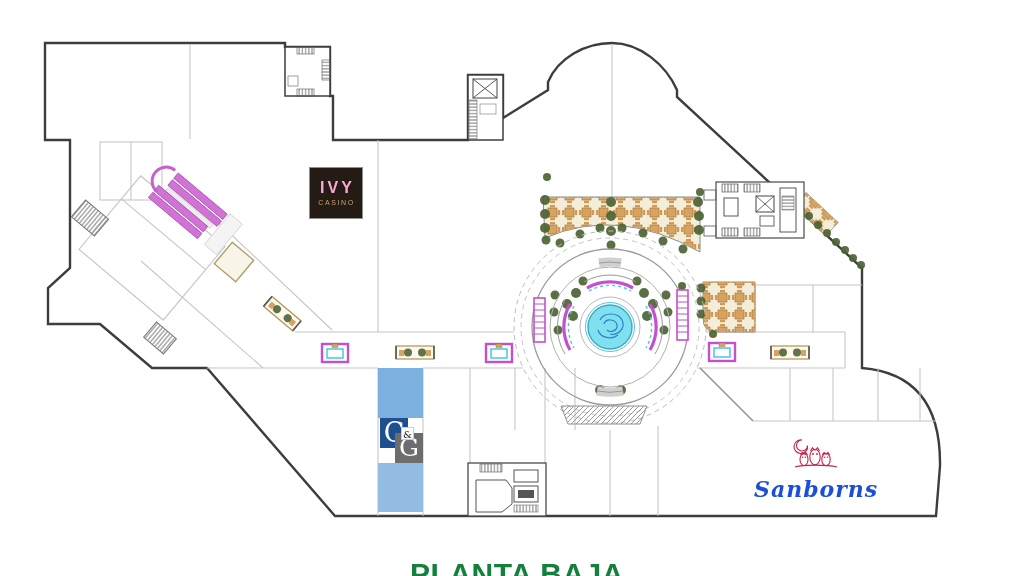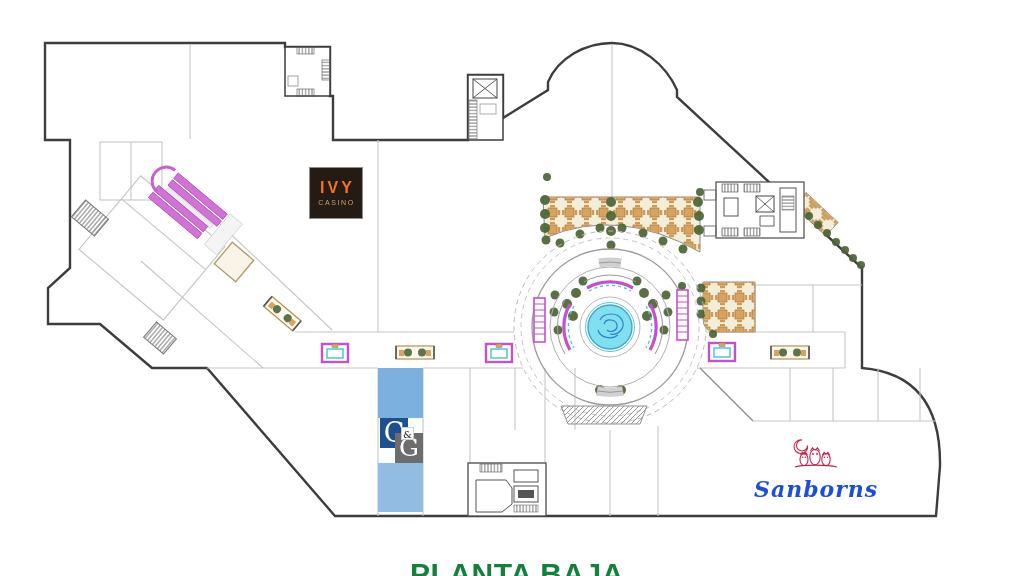--- a/index.html
+++ b/index.html
@@ -3,21 +3,21 @@
 <meta charset="utf-8">
 <style>
   html,body{margin:0;padding:0;background:#ffffff;}
   .stage{position:relative;width:1024px;height:576px;background:#ffffff;overflow:hidden;
          font-family:"Liberation Sans",sans-serif;}
   .stage svg.plan{position:absolute;left:0;top:0;}
   
   .ivy{position:absolute;left:309px;top:167px;width:54px;height:52px;background:#241b15;
        border:1px solid #8f8f8f;display:flex;flex-direction:column;align-items:center;
        justify-content:center;box-sizing:border-box;}
-  .ivy .l1{color:#f97316;font-size:16px;font-weight:600;letter-spacing:3px;padding-left:3px;line-height:1;}
+  .ivy .l1{color:#f9a8d4;font-size:16px;font-weight:600;letter-spacing:3px;padding-left:3px;line-height:1;}
   .ivy .l2{color:#c9a26b;font-size:7px;font-weight:400;letter-spacing:1.6px;padding-left:1px;margin-top:3px;line-height:1;}
   
   .cg{position:absolute;left:378px;top:416px;width:46px;height:49px;}
   .cg .sq{position:absolute;text-align:center;font-family:"DejaVu Serif",serif;}
   .cg .c{left:2px;top:2px;width:28px;height:30px;background:#1e4f91;color:#fff;
          font-size:27px;line-height:30px;}
   .cg .g{left:17px;top:17px;width:28px;height:30px;background:#6d6d6d;color:#fff;
          font-size:25px;line-height:30px;}
   .cg .amp{left:23px;top:11px;width:13px;height:13px;background:#fff;color:#222;
          font-size:10px;line-height:13px;border:1px solid #cfcfcf;box-sizing:border-box;}

